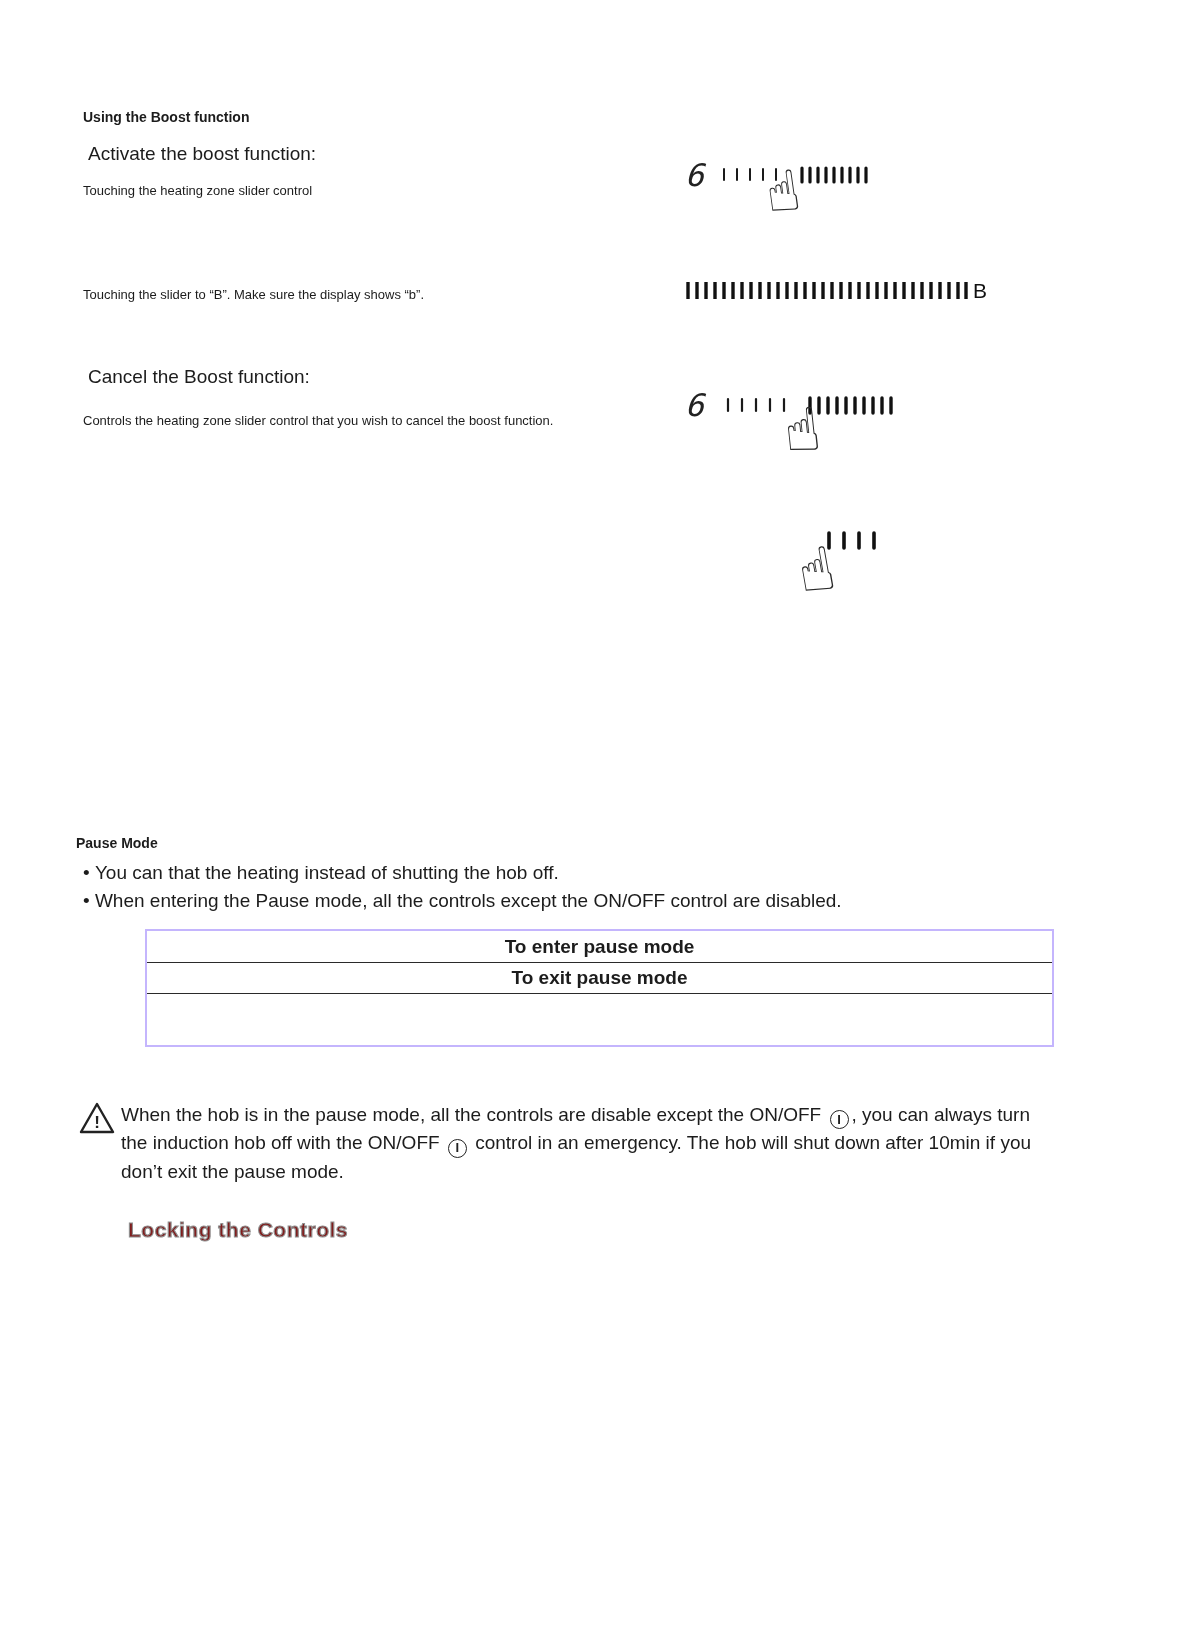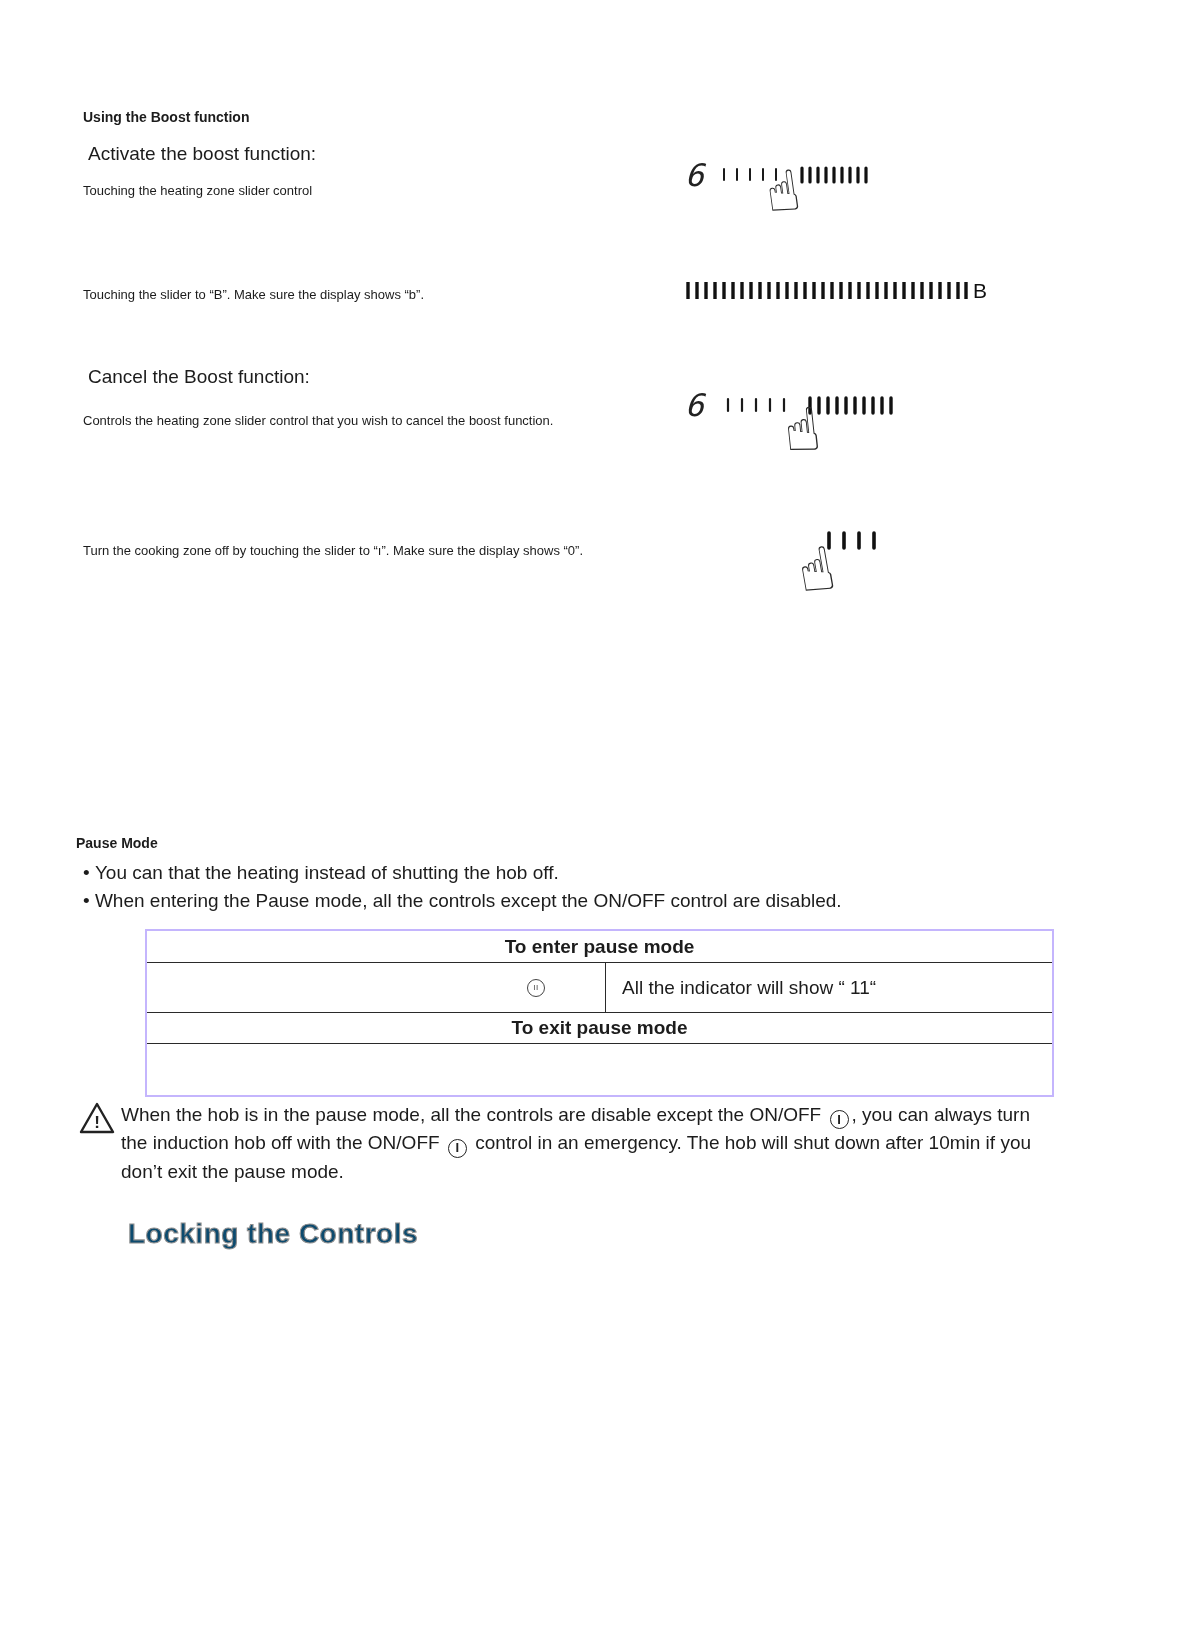--- a/index.html
+++ b/index.html
@@ -71,22 +71,22 @@
   .warning-text { font-size:19px; line-height:27.5px; }
   .power-icon {
     display:inline-flex; align-items:center; justify-content:center;
     width:19px; height:19px; box-sizing:border-box;
     border:1.8px solid #222; border-radius:50%;
     font-size:13px; font-weight:bold; color:#222;
     vertical-align:-3px; margin:0 3px;
   }
 
   .locking {
-    font-size:28px; font-weight:bold; letter-spacing:0.5px;
-    color:#0c4a6e;
+    font-size:21px; font-weight:bold; letter-spacing:0.5px;
+    color:#7f1d1d;
     -webkit-text-stroke:1.1px #8f8f8f;
   }
 </style>
 </head>
 <body>
 
 <div class="page">
 
   <div class="abs heading" style="left:83px; top:105px;">Using the Boost function</div>
 
@@ -183,21 +183,20 @@
           <line x1="131" y1="3" x2="131" y2="18"></line>
         <line x1="140" y1="3" x2="140" y2="18"></line>
           <line x1="149" y1="3" x2="149" y2="18"></line>
         <line x1="158" y1="3" x2="158" y2="18"></line>
           <line x1="167" y1="3" x2="167" y2="18"></line>
       </g>
     </svg>
     <span class="hand" style="left:96px; top:14px; font-size:60px; transform:rotate(-6deg);">☝</span>
   </div>
 
-  <div class="abs txt" style="left:83px; top:537px; width:560px;">Turn the cooking zone off by touching the slider to “ı”. Make sure the display shows “0”.</div>
 
   <div class="abs" style="left:798px; top:524px; width:120px; height:115px;">
     <svg class="abs" style="left:26px; top:6px;" width="72" height="22" viewBox="0 0 72 22">
       <g stroke="#111" stroke-width="3.6" stroke-linecap="round">
         <line x1="5" y1="3" x2="5" y2="18"></line>
           <line x1="20" y1="3" x2="20" y2="18"></line>
         <line x1="35" y1="3" x2="35" y2="18"></line>
           <line x1="50" y1="3" x2="50" y2="18"></line>
       </g>
     </svg>
@@ -207,28 +206,20 @@
 
   <div class="abs heading" style="left:76px; top:831px;">Pause Mode</div>
 
   <div class="abs" style="left:83px; top:859px;">
     <div class="bullet-line">You can that the heating instead of shutting the hob off.</div>
     <div class="bullet-line">When entering the Pause mode, all the controls except the ON/OFF control are disabled.</div>
   </div>
 
   <div class="abs ptable" style="left:121px; top:929px;">
     <div class="t-row t-head">To enter pause mode</div>
-    <div class="t-row t-split">
-      <div class="t-cell-left">
-        <span class="circle-icon">
-            <span>II</span>
-          </span>
-      </div>
-      <div class="t-cell-right">All the indicator will show “ 11“</div>
-    </div>
     <div class="t-row t-head t-exit">To exit pause mode</div>
     <div class="t-row t-empty"></div>
   </div>
 
   <svg class="abs" style="left:78px; top:1101px;" width="38" height="34" viewBox="0 0 38 34">
     <path d="M19 3 L35 31 L3 31 Z" fill="none" stroke="#222" stroke-width="2.4" stroke-linejoin="round"></path>
     <text x="19" y="27" text-anchor="middle" font-size="17" font-weight="bold" fill="#222">!</text>
   </svg>
 
   <div class="abs warning-text" style="left:121px; top:1101px; width:922px;">

